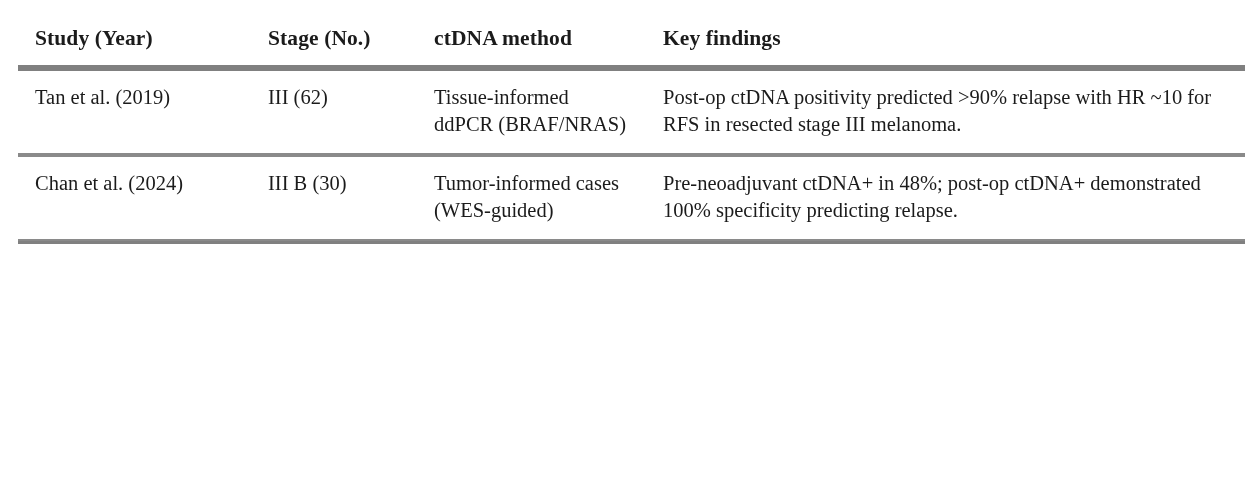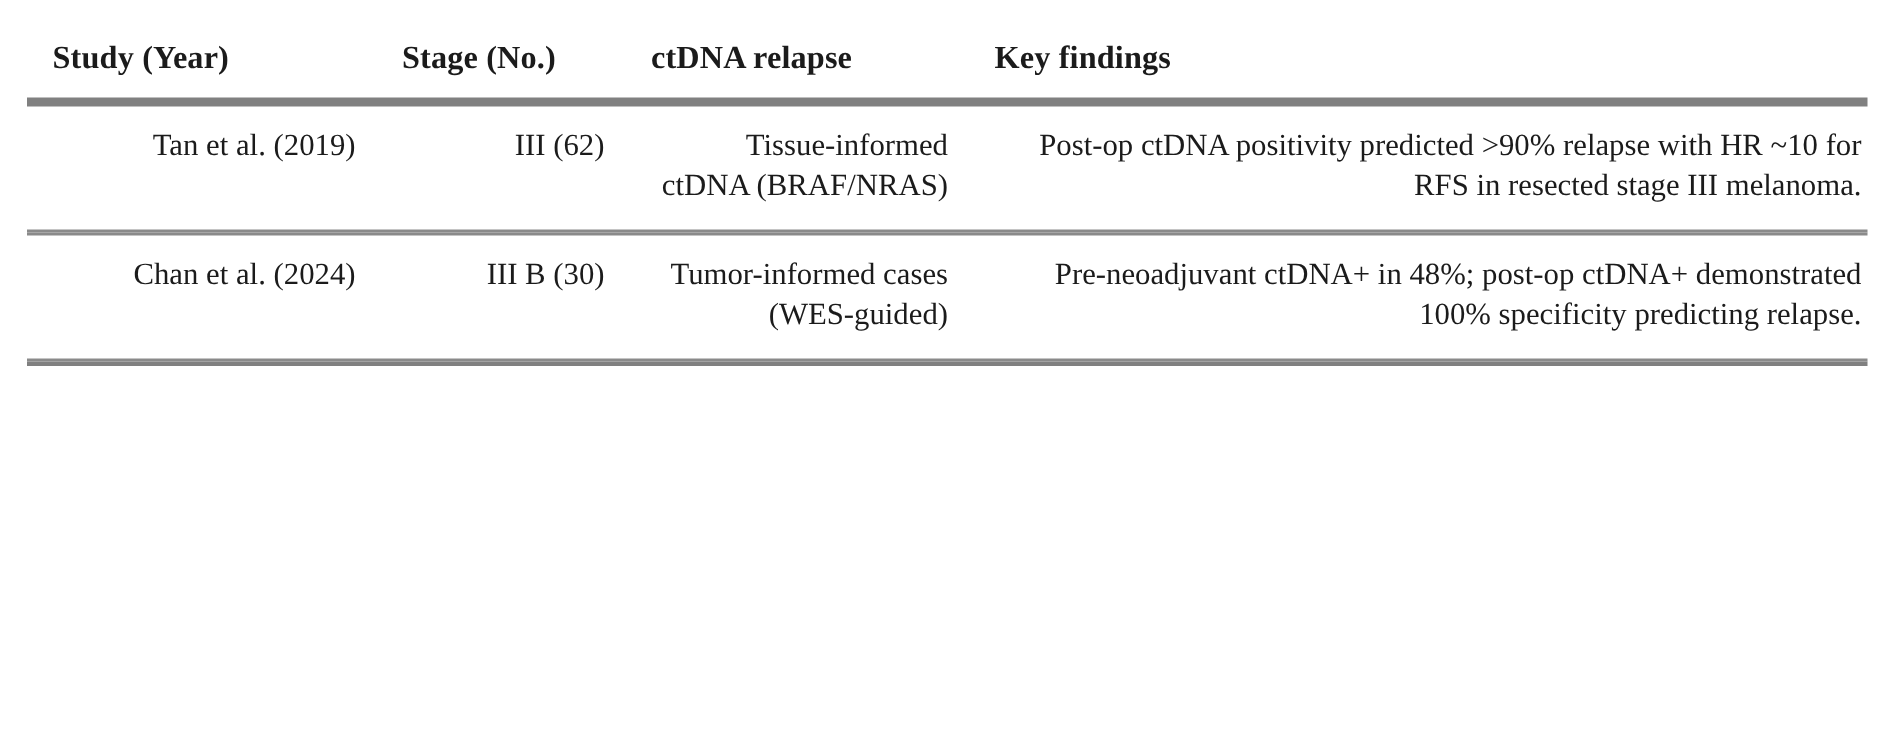--- a/index.html
+++ b/index.html
@@ -41,21 +41,21 @@
     font-size: 21.5px;
     line-height: 1.25;
     letter-spacing: 0.1px;
     padding: 13px 14px 13px 17px;
     vertical-align: top;
     white-space: nowrap;
     font-family: Liberation Serif, serif;
   }
 
   tbody td {
-    text-align: right;
+    text-align: left;
     font-size: 20.5px;
     line-height: 1.34;
     padding: 13px 14px 14px 17px;
     vertical-align: top;
   }
 
   tbody td.findings {
     padding-right: 4px;
   }
 
@@ -97,37 +97,37 @@
         <td colspan="4">
             <span class="rule-top"></span>
           </td>
       </tr>
     </tbody>
 
     <thead>
       <tr>
         <th>Study (Year)</th>
         <th>Stage (No.)</th>
-        <th>ctDNA relapse</th>
+        <th>ctDNA method</th>
         <th>Key findings</th>
       </tr>
     </thead>
 
     <tbody>
 
       <tr class="rule-line">
         <td colspan="4">
             <span class="rule-header"></span>
           </td>
       </tr>
 
       <tr>
         <td>Tan et al. (2019)</td>
         <td>III (62)</td>
-        <td>Tissue-informed ctDNA (BRAF/NRAS)</td>
+        <td>Tissue-informed ddPCR (BRAF/NRAS)</td>
         <td class="findings">Post-op ctDNA positivity predicted &gt;90% relapse with HR ~10 for RFS in resected stage III melanoma.</td>
       </tr>
 
       <tr class="rule-line">
         <td colspan="4">
             <span class="rule-row"></span>
           </td>
       </tr>
 
 

